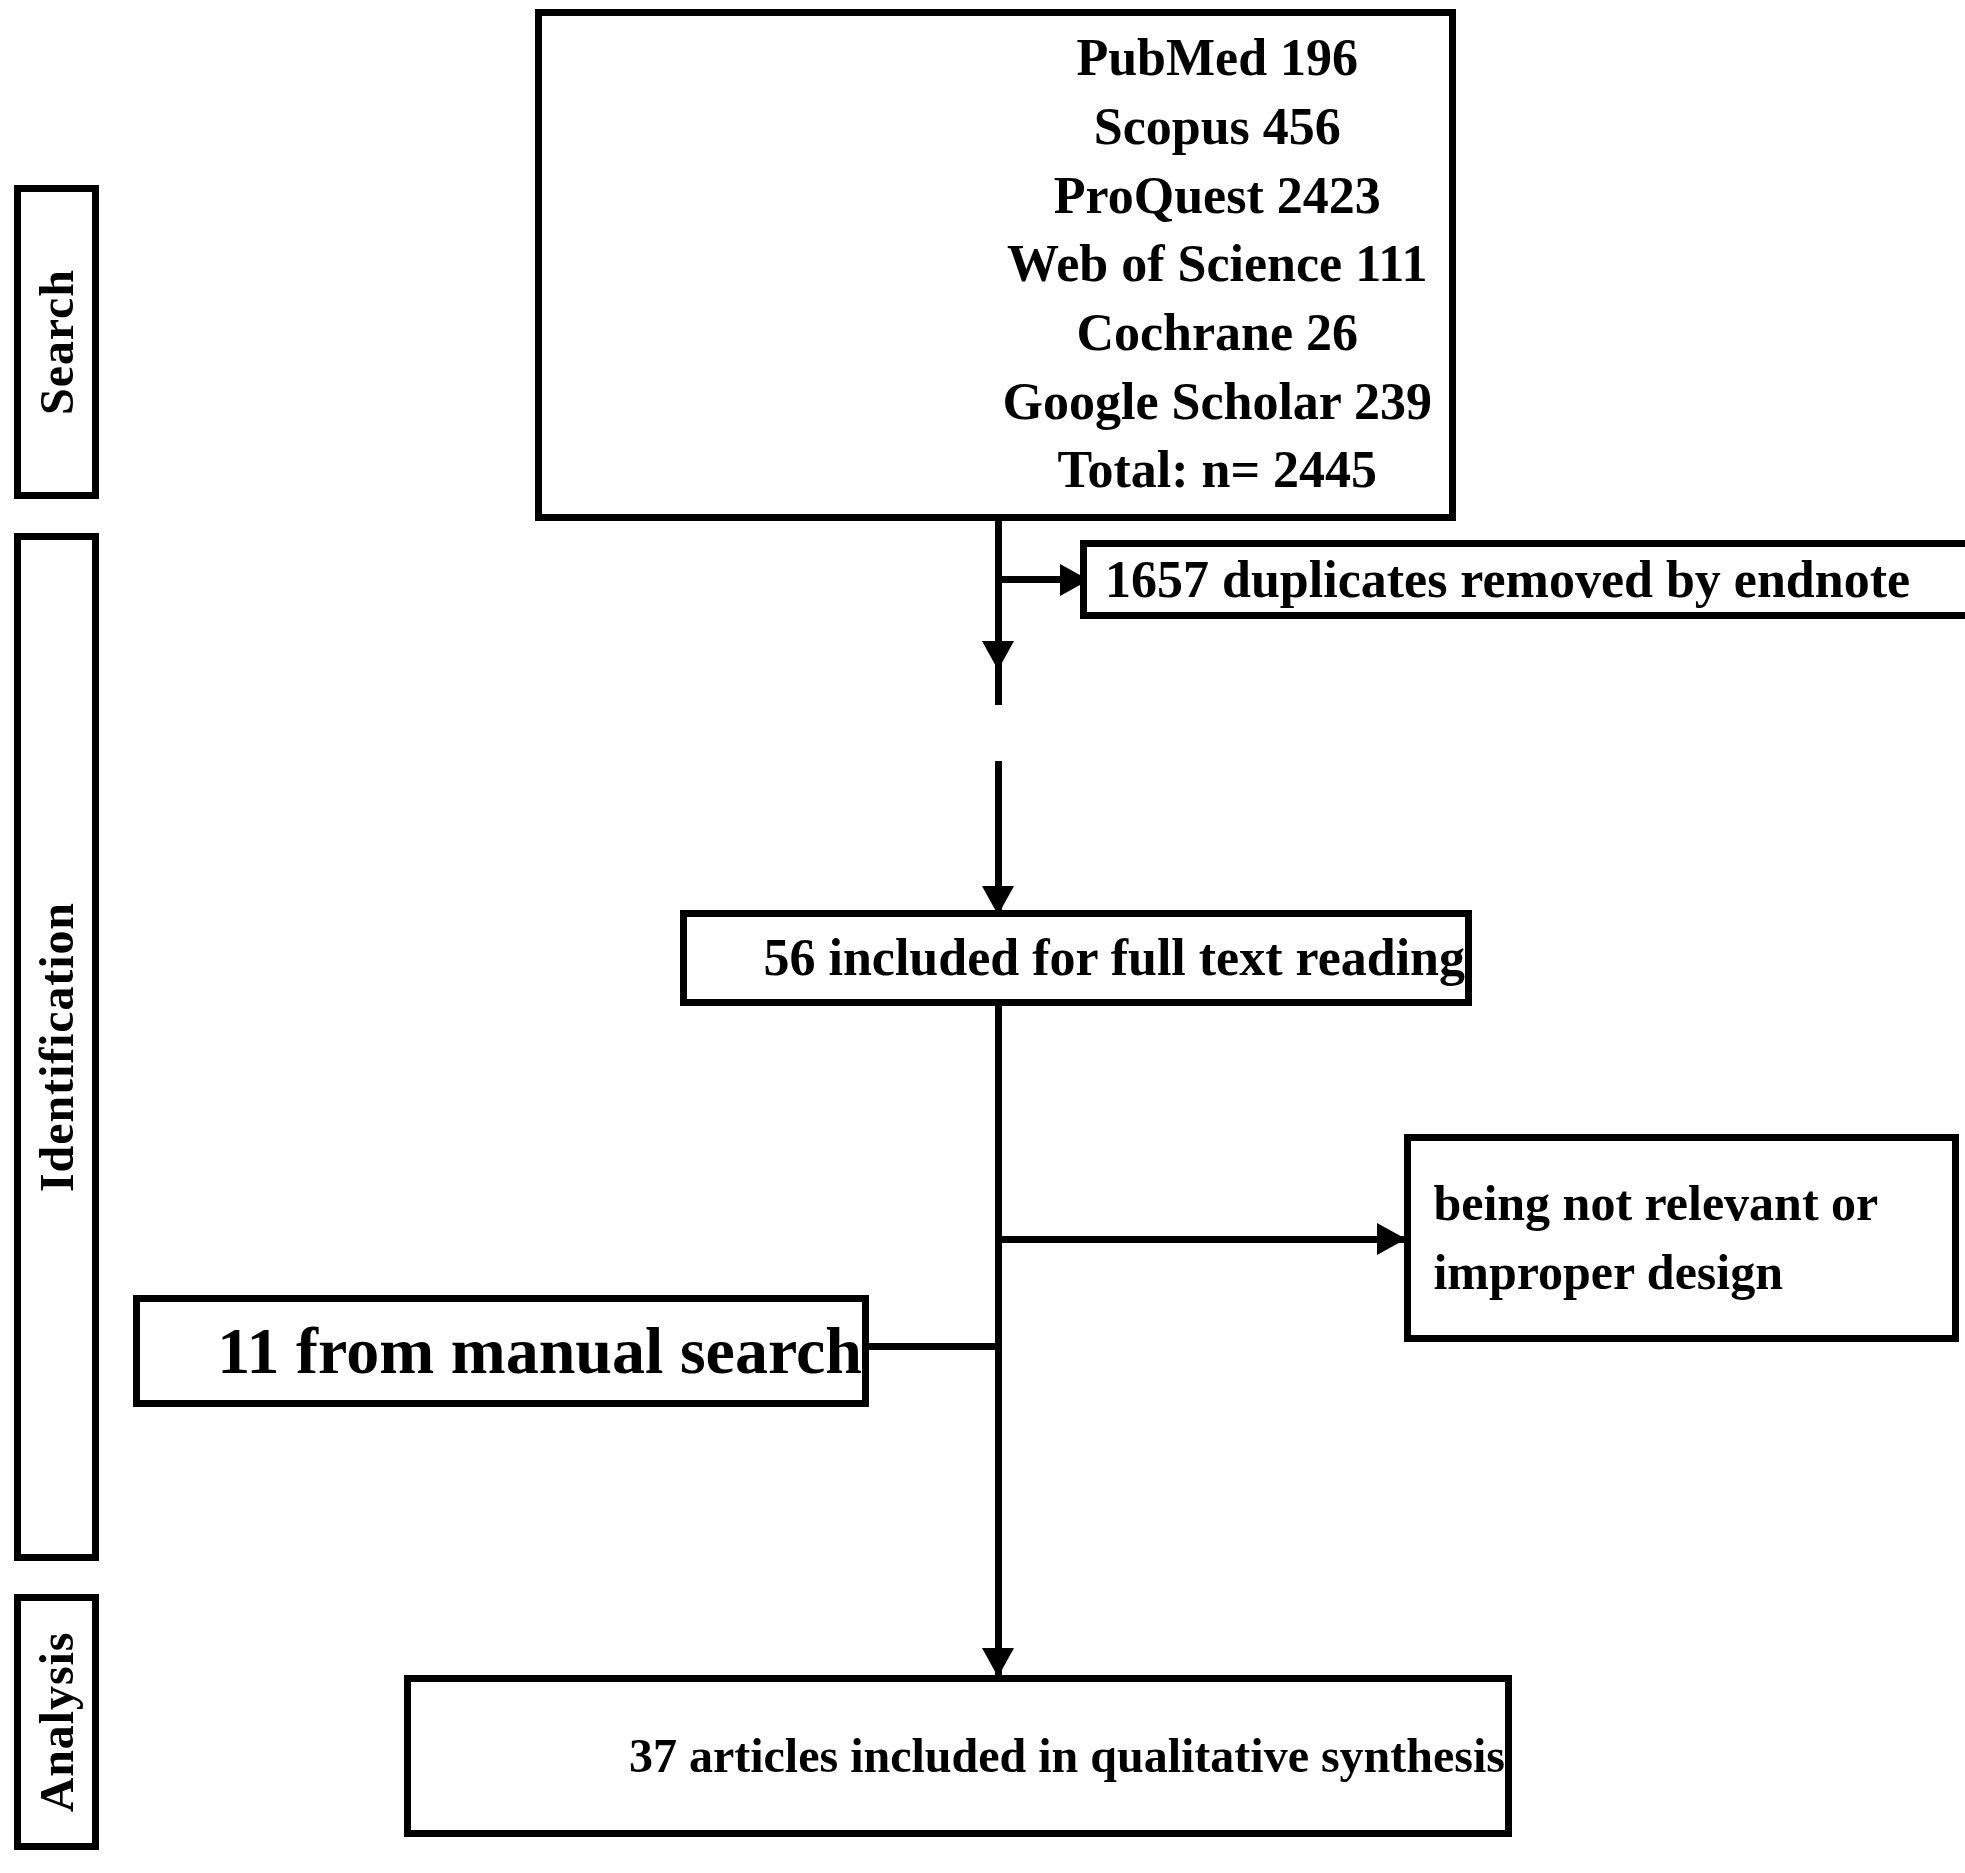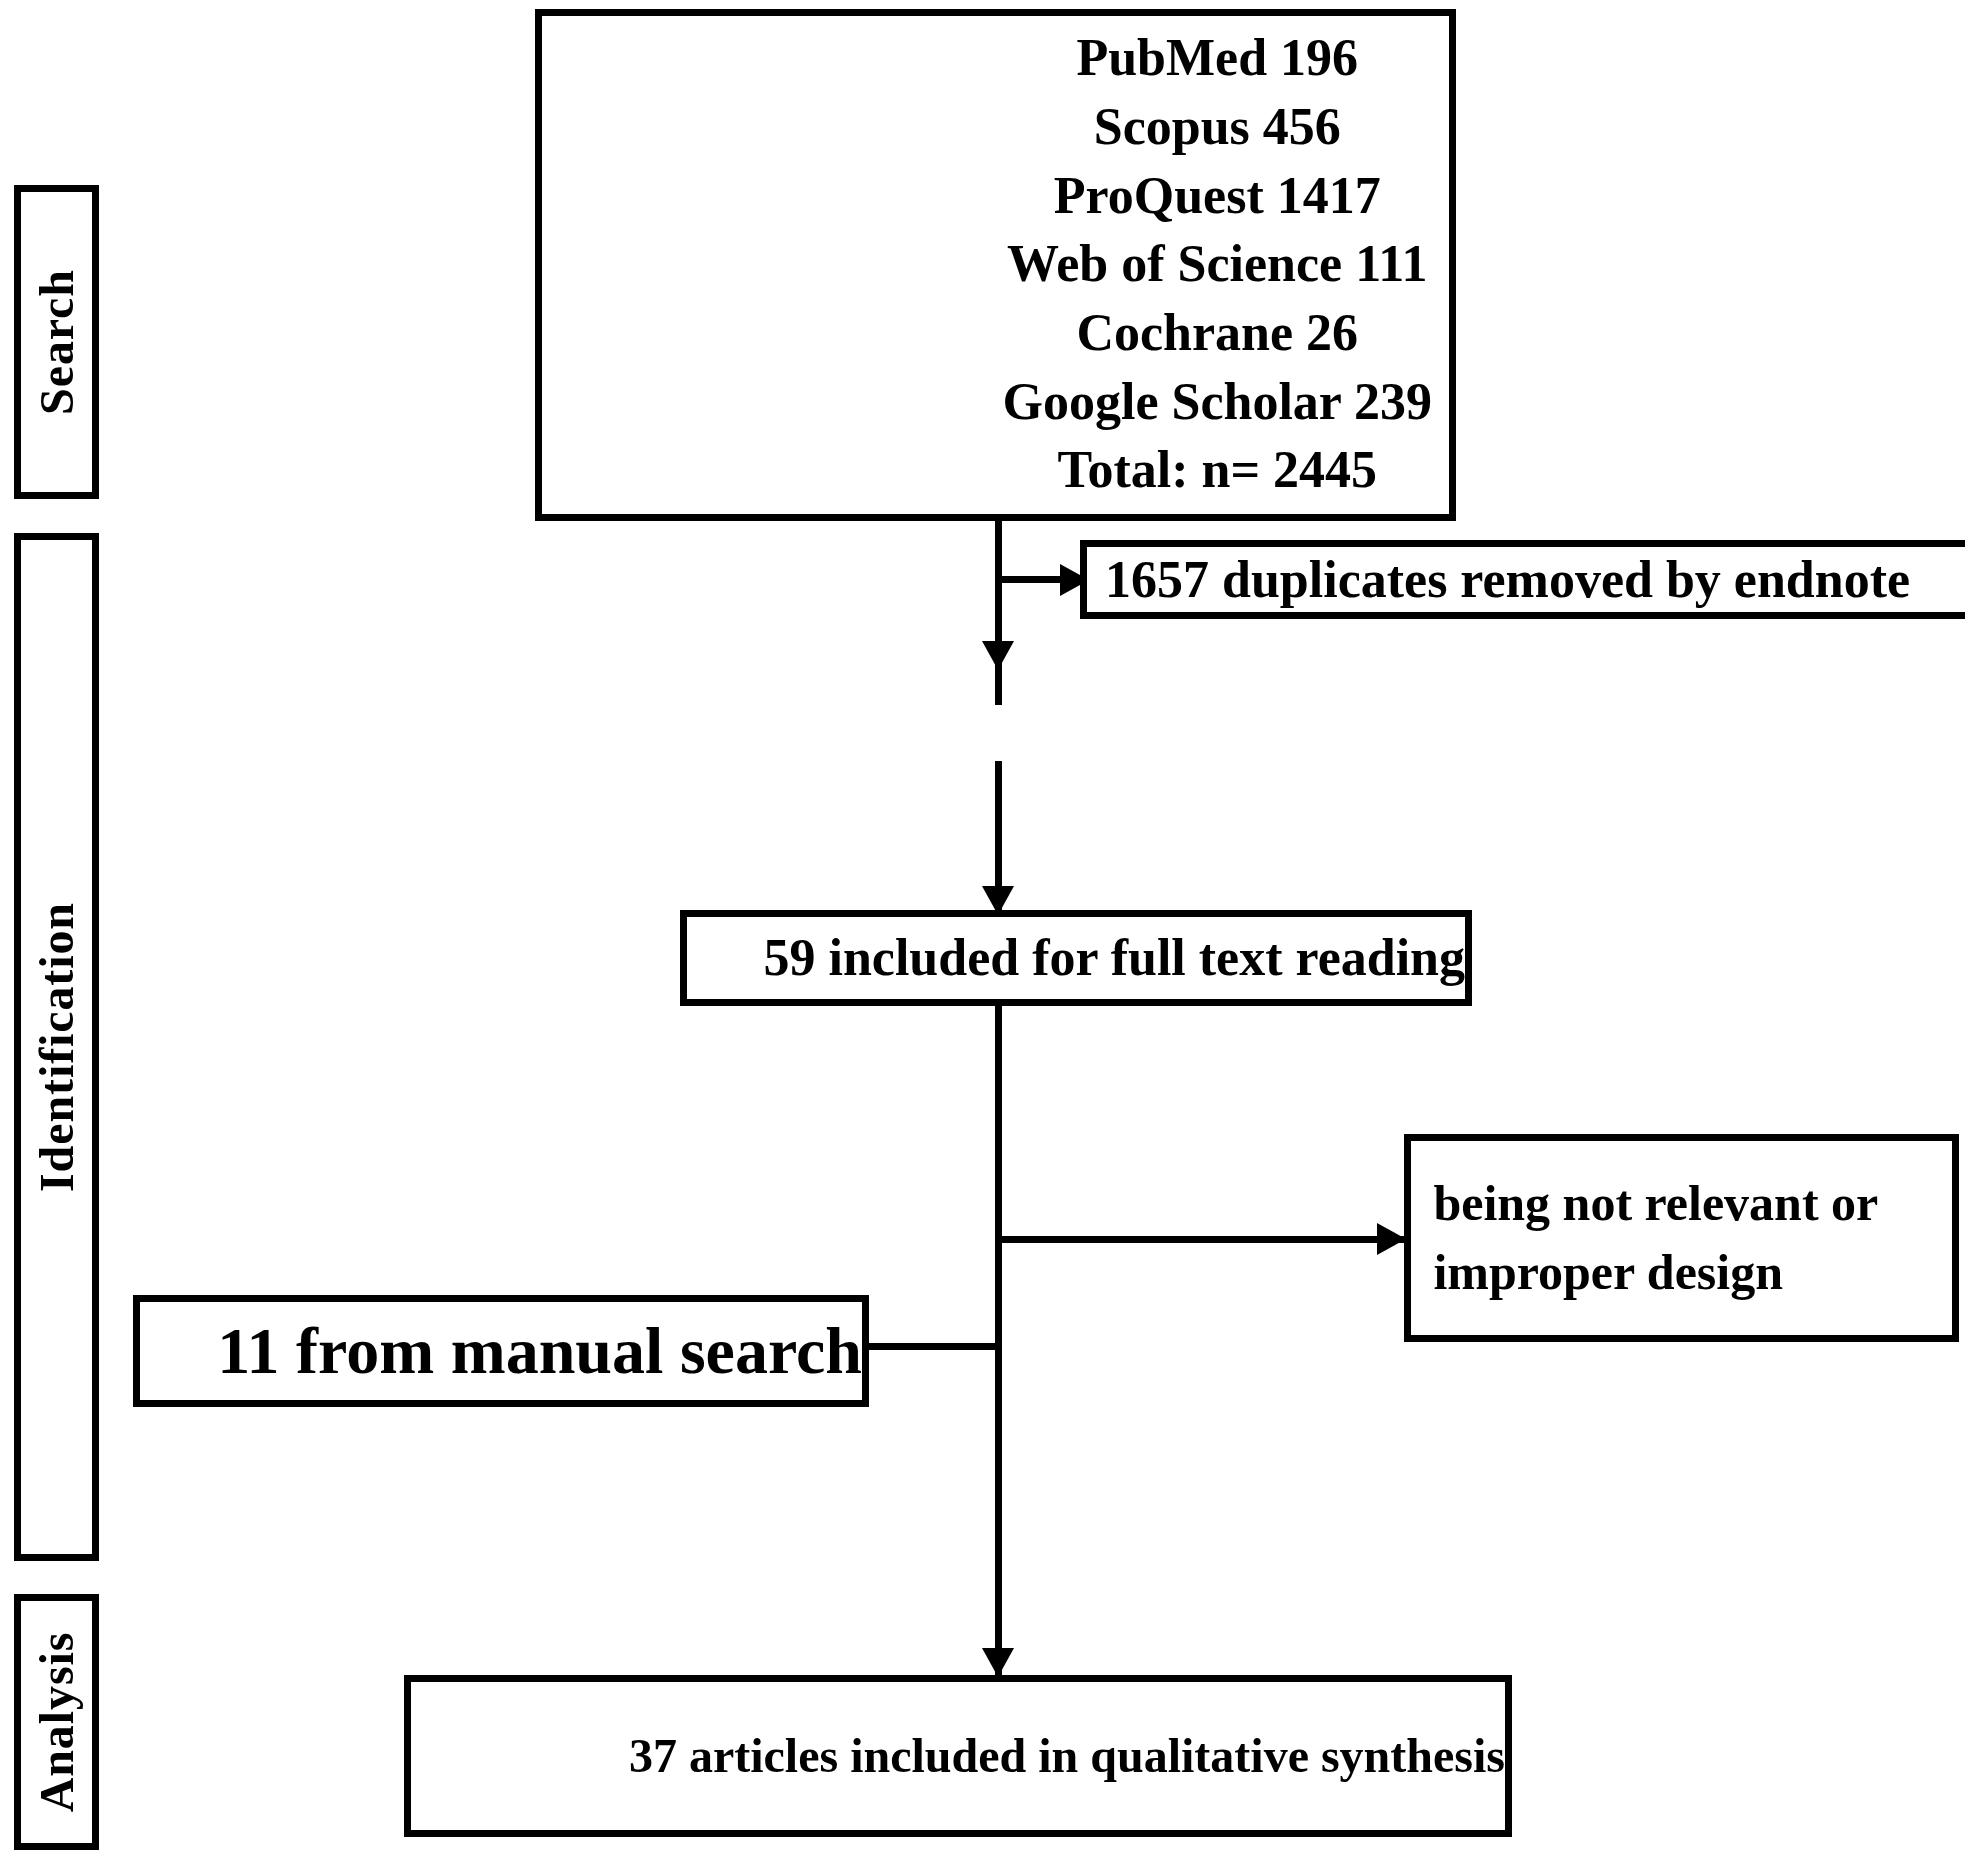--- a/index.html
+++ b/index.html
@@ -136,35 +136,35 @@
 
   <div class="hline" style="left:998px; top:1236px; width:413px;"></div>
   <div class="arrow-right" style="left:1377px; top:1223px;"></div>
 
   <div class="hline" style="left:862px; top:1343px; width:138px;"></div>
 
   <div class="box" style="left:535px; top:8.6px; width:921px; height:512px;">
     <div class="src-list">
       <div>PubMed 196</div>
       <div>Scopus 456</div>
-      <div>ProQuest 1417</div>
+      <div>ProQuest 2423</div>
       <div>Web of Science 111</div>
       <div>Cochrane 26</div>
       <div>Google Scholar 239</div>
       <div>Total: n= 2445</div>
     </div>
   </div>
 
   <div class="box left-text" style="left:1080px; top:540px; width:895px; height:79px;">
     <span class="t-dup">1657 duplicates removed by endnote</span>
   </div>
 
 
   <div class="box" style="left:680px; top:910px; width:792px; height:96px;">
-    <span class="t-84">59 included for full text reading</span>
+    <span class="t-84">56 included for full text reading</span>
   </div>
 
   <div class="box left-text" style="left:1404px; top:1134px; width:555px; height:208px;">
     <div class="t-excl">
       <div>being not relevant or</div>
       <div>improper design</div>
     </div>
   </div>
 
   <div class="box" style="left:133px; top:1295px; width:736px; height:112px;">

